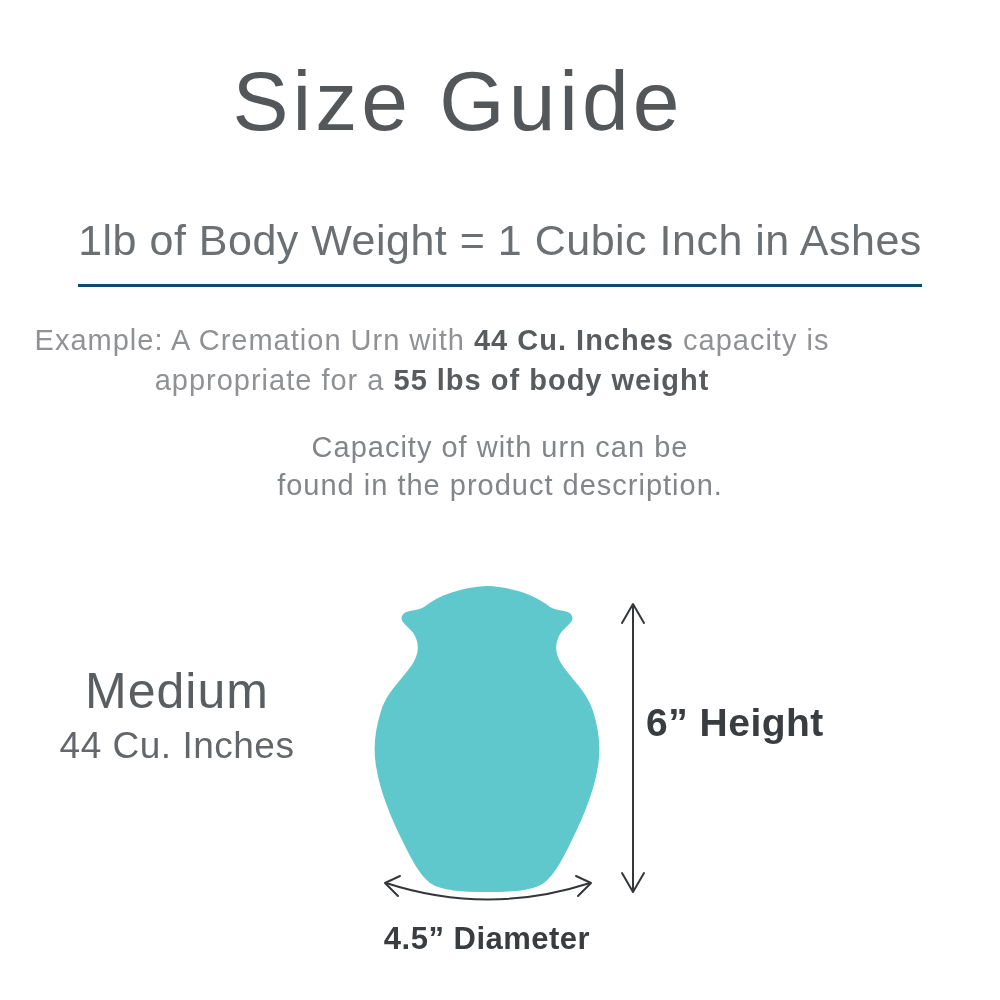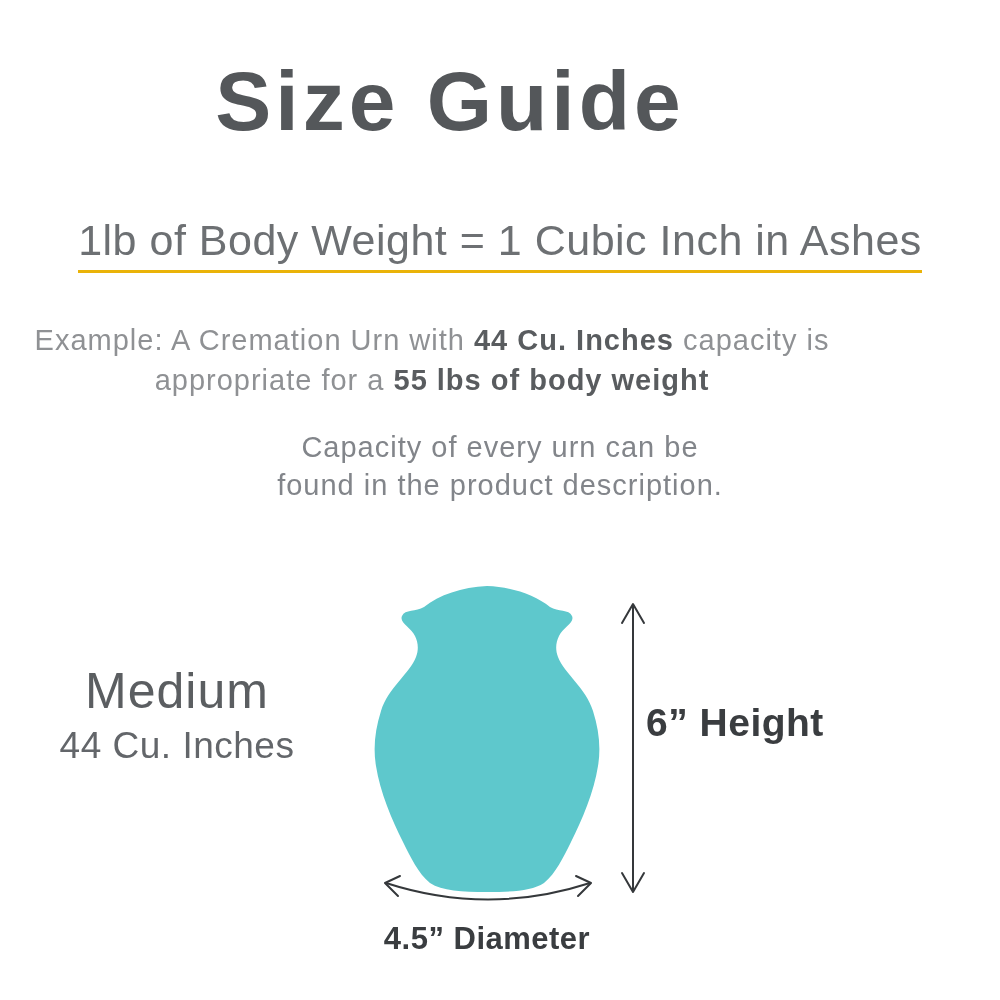--- a/index.html
+++ b/index.html
@@ -15,41 +15,42 @@
     background: #ffffff;
     overflow: hidden;
   }
   .page-title {
     position: absolute;
     top: 55px;
     left: 0;
     width: 900px;
     text-align: center;
     font-size: 84px;
-    font-weight: 700;
+    font-weight: 400;
     letter-spacing: 4px;
     color: #54575a;
     line-height: 1.1;
     margin: 0;
+    padding-left: 8px;
   }
   .rule-heading-wrap {
     position: absolute;
     top: 216px;
     left: 0;
     width: 1000px;
     text-align: center;
   }
   .rule-heading {
     display: inline-block;
     font-size: 43px;
     font-weight: 300;
     letter-spacing: 0.5px;
     color: #6d7073;
-    border-bottom: 3px solid #eab308;
-    padding-bottom: 5px;
+    border-bottom: 3px solid #0c4a6e;
+    padding-bottom: 19px;
   }
   .example-para {
     position: absolute;
     top: 320px;
     left: 0;
     width: 864px;
     text-align: center;
     font-size: 29px;
     line-height: 40px;
     letter-spacing: 1px;
@@ -151,21 +152,21 @@
   <div class="rule-heading-wrap">
     <span class="rule-heading">1lb of Body Weight = 1 Cubic Inch in Ashes</span>
   </div>
 
   <div class="example-para">
     <div><span>Example: A Cremation Urn with </span><span class="bold">44 Cu. Inches</span><span> capacity is</span></div>
     <div><span>appropriate for a </span><span class="bold">55 lbs of body weight</span></div>
   </div>
 
   <div class="note-para">
-    <div>Capacity of every urn can be</div>
+    <div>Capacity of with urn can be</div>
     <div>found in the product description.</div>
   </div>
 
   <div class="size-label-block">
     <div class="size-name">Medium</div>
     <div class="size-capacity">44 Cu. Inches</div>
   </div>
 
   <svg class="urn-svg" viewBox="0 0 230 315" aria-hidden="true">
     <path d="M 115 6

